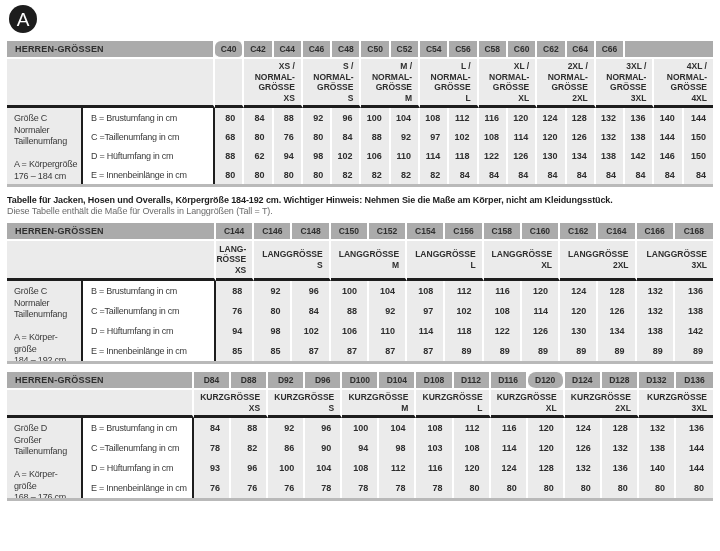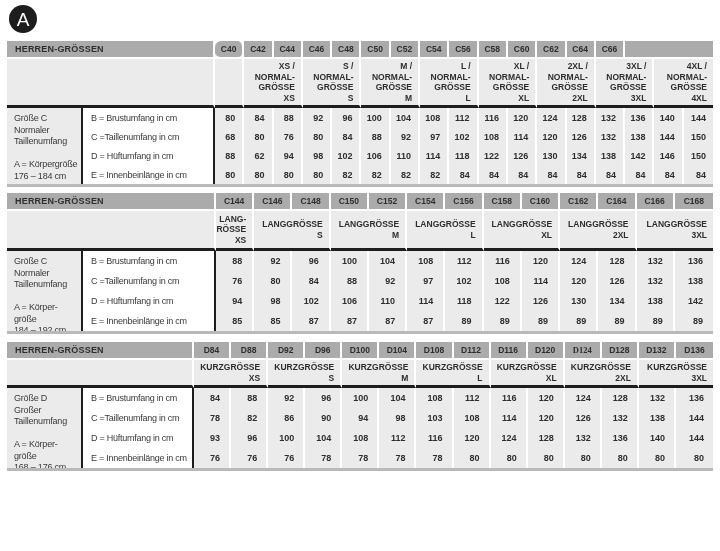--- a/index.html
+++ b/index.html
@@ -164,20 +164,24 @@
           <div class="val" style="grid-area: 6 / 13 / span 1 / span 1; padding-right: 7px;">84</div>
           <div class="val" style="grid-area: 6 / 14 / span 1 / span 1; padding-right: 7px;">84</div>
           <div class="val" style="grid-area: 6 / 15 / span 1 / span 1; padding-right: 7px;">84</div>
           <div class="val" style="grid-area: 6 / 16 / span 1 / span 1; padding-right: 7px;">84</div>
           <div class="val" style="grid-area: 6 / 17 / span 1 / span 1; padding-right: 7px;">84</div>
           <div class="val" style="grid-area: 6 / 18 / span 1 / span 1; padding-right: 7px;">84</div>
           <div class="val last" style="grid-area: 6 / 19 / span 1 / span 1; padding-right: 7px;">84</div>
         </div>
       </div>
       <div class="section">
+        <div class="intro">
+          <div class="b">Tabelle für Jacken, Hosen und Overalls, Körpergröße 184-192 cm. Wichtiger Hinweis: Nehmen Sie die Maße am Körper, nicht am Kleidungsstück.</div>
+          <div class="s">Diese Tabelle enthält die Maße für Overalls in Langgrößen (Tall = T).</div>
+        </div>
         <div class="tbl" style="grid-template-columns: 76px 133px repeat(13, 1fr); grid-template-rows: 18px 40px repeat(4, 20px);">
           <div class="hdr hl" style="grid-area: 1 / 1 / span 1 / span 2;">HERREN-GRÖSSEN</div>
           <div class="hdr code" style="grid-area: 1 / 3 / span 1 / span 1;">C144</div>
           <div class="hdr code" style="grid-area: 1 / 4 / span 1 / span 1;">C146</div>
           <div class="hdr code" style="grid-area: 1 / 5 / span 1 / span 1;">C148</div>
           <div class="hdr code" style="grid-area: 1 / 6 / span 1 / span 1;">C150</div>
           <div class="hdr code" style="grid-area: 1 / 7 / span 1 / span 1;">C152</div>
           <div class="hdr code" style="grid-area: 1 / 8 / span 1 / span 1;">C154</div>
           <div class="hdr code" style="grid-area: 1 / 9 / span 1 / span 1;">C156</div>
           <div class="hdr code" style="grid-area: 1 / 10 / span 1 / span 1;">C158</div>
@@ -274,22 +278,22 @@
           <div class="hdr hl" style="grid-area: 1 / 1 / span 1 / span 2;">HERREN-GRÖSSEN</div>
           <div class="hdr code" style="grid-area: 1 / 3 / span 1 / span 1;">D84</div>
           <div class="hdr code" style="grid-area: 1 / 4 / span 1 / span 1; text-align: right;">D88</div>
           <div class="hdr code" style="grid-area: 1 / 5 / span 1 / span 1;">D92</div>
           <div class="hdr code" style="grid-area: 1 / 6 / span 1 / span 1;">D96</div>
           <div class="hdr code" style="grid-area: 1 / 7 / span 1 / span 1;">D100</div>
           <div class="hdr code" style="grid-area: 1 / 8 / span 1 / span 1;">D104</div>
           <div class="hdr code" style="grid-area: 1 / 9 / span 1 / span 1;">D108</div>
           <div class="hdr code" style="grid-area: 1 / 10 / span 1 / span 1;">D112</div>
           <div class="hdr code" style="grid-area: 1 / 11 / span 1 / span 1;">D116</div>
-          <div class="hdr code" style="grid-area: 1 / 12 / span 1 / span 1;">D120</div>
-          <div class="hdr code" style="grid-area: 1 / 13 / span 1 / span 1; font-family: Liberation Serif, serif;">D124</div>
+          <div class="hdr code" style="grid-area: 1 / 12 / span 1 / span 1; border-radius: 8px;">D120</div>
+          <div class="hdr code" style="grid-area: 1 / 13 / span 1 / span 1;">D124</div>
           <div class="hdr code" style="grid-area: 1 / 14 / span 1 / span 1;">D128</div>
           <div class="hdr code" style="grid-area: 1 / 15 / span 1 / span 1;">D132</div>
           <div class="hdr code last" style="grid-area: 1 / 16 / span 1 / span 1;">D136</div>
           <div class="grp" style="grid-area: 2 / 1 / span 1 / span 2;"></div>
           <div class="grp g" style="grid-area: 2 / 3 / span 1 / span 2;">KURZGRÖSSE
 XS</div>
           <div class="grp g" style="grid-area: 2 / 5 / span 1 / span 2;">KURZGRÖSSE
 S</div>
           <div class="grp g" style="grid-area: 2 / 7 / span 1 / span 2;">KURZGRÖSSE
 M</div>

